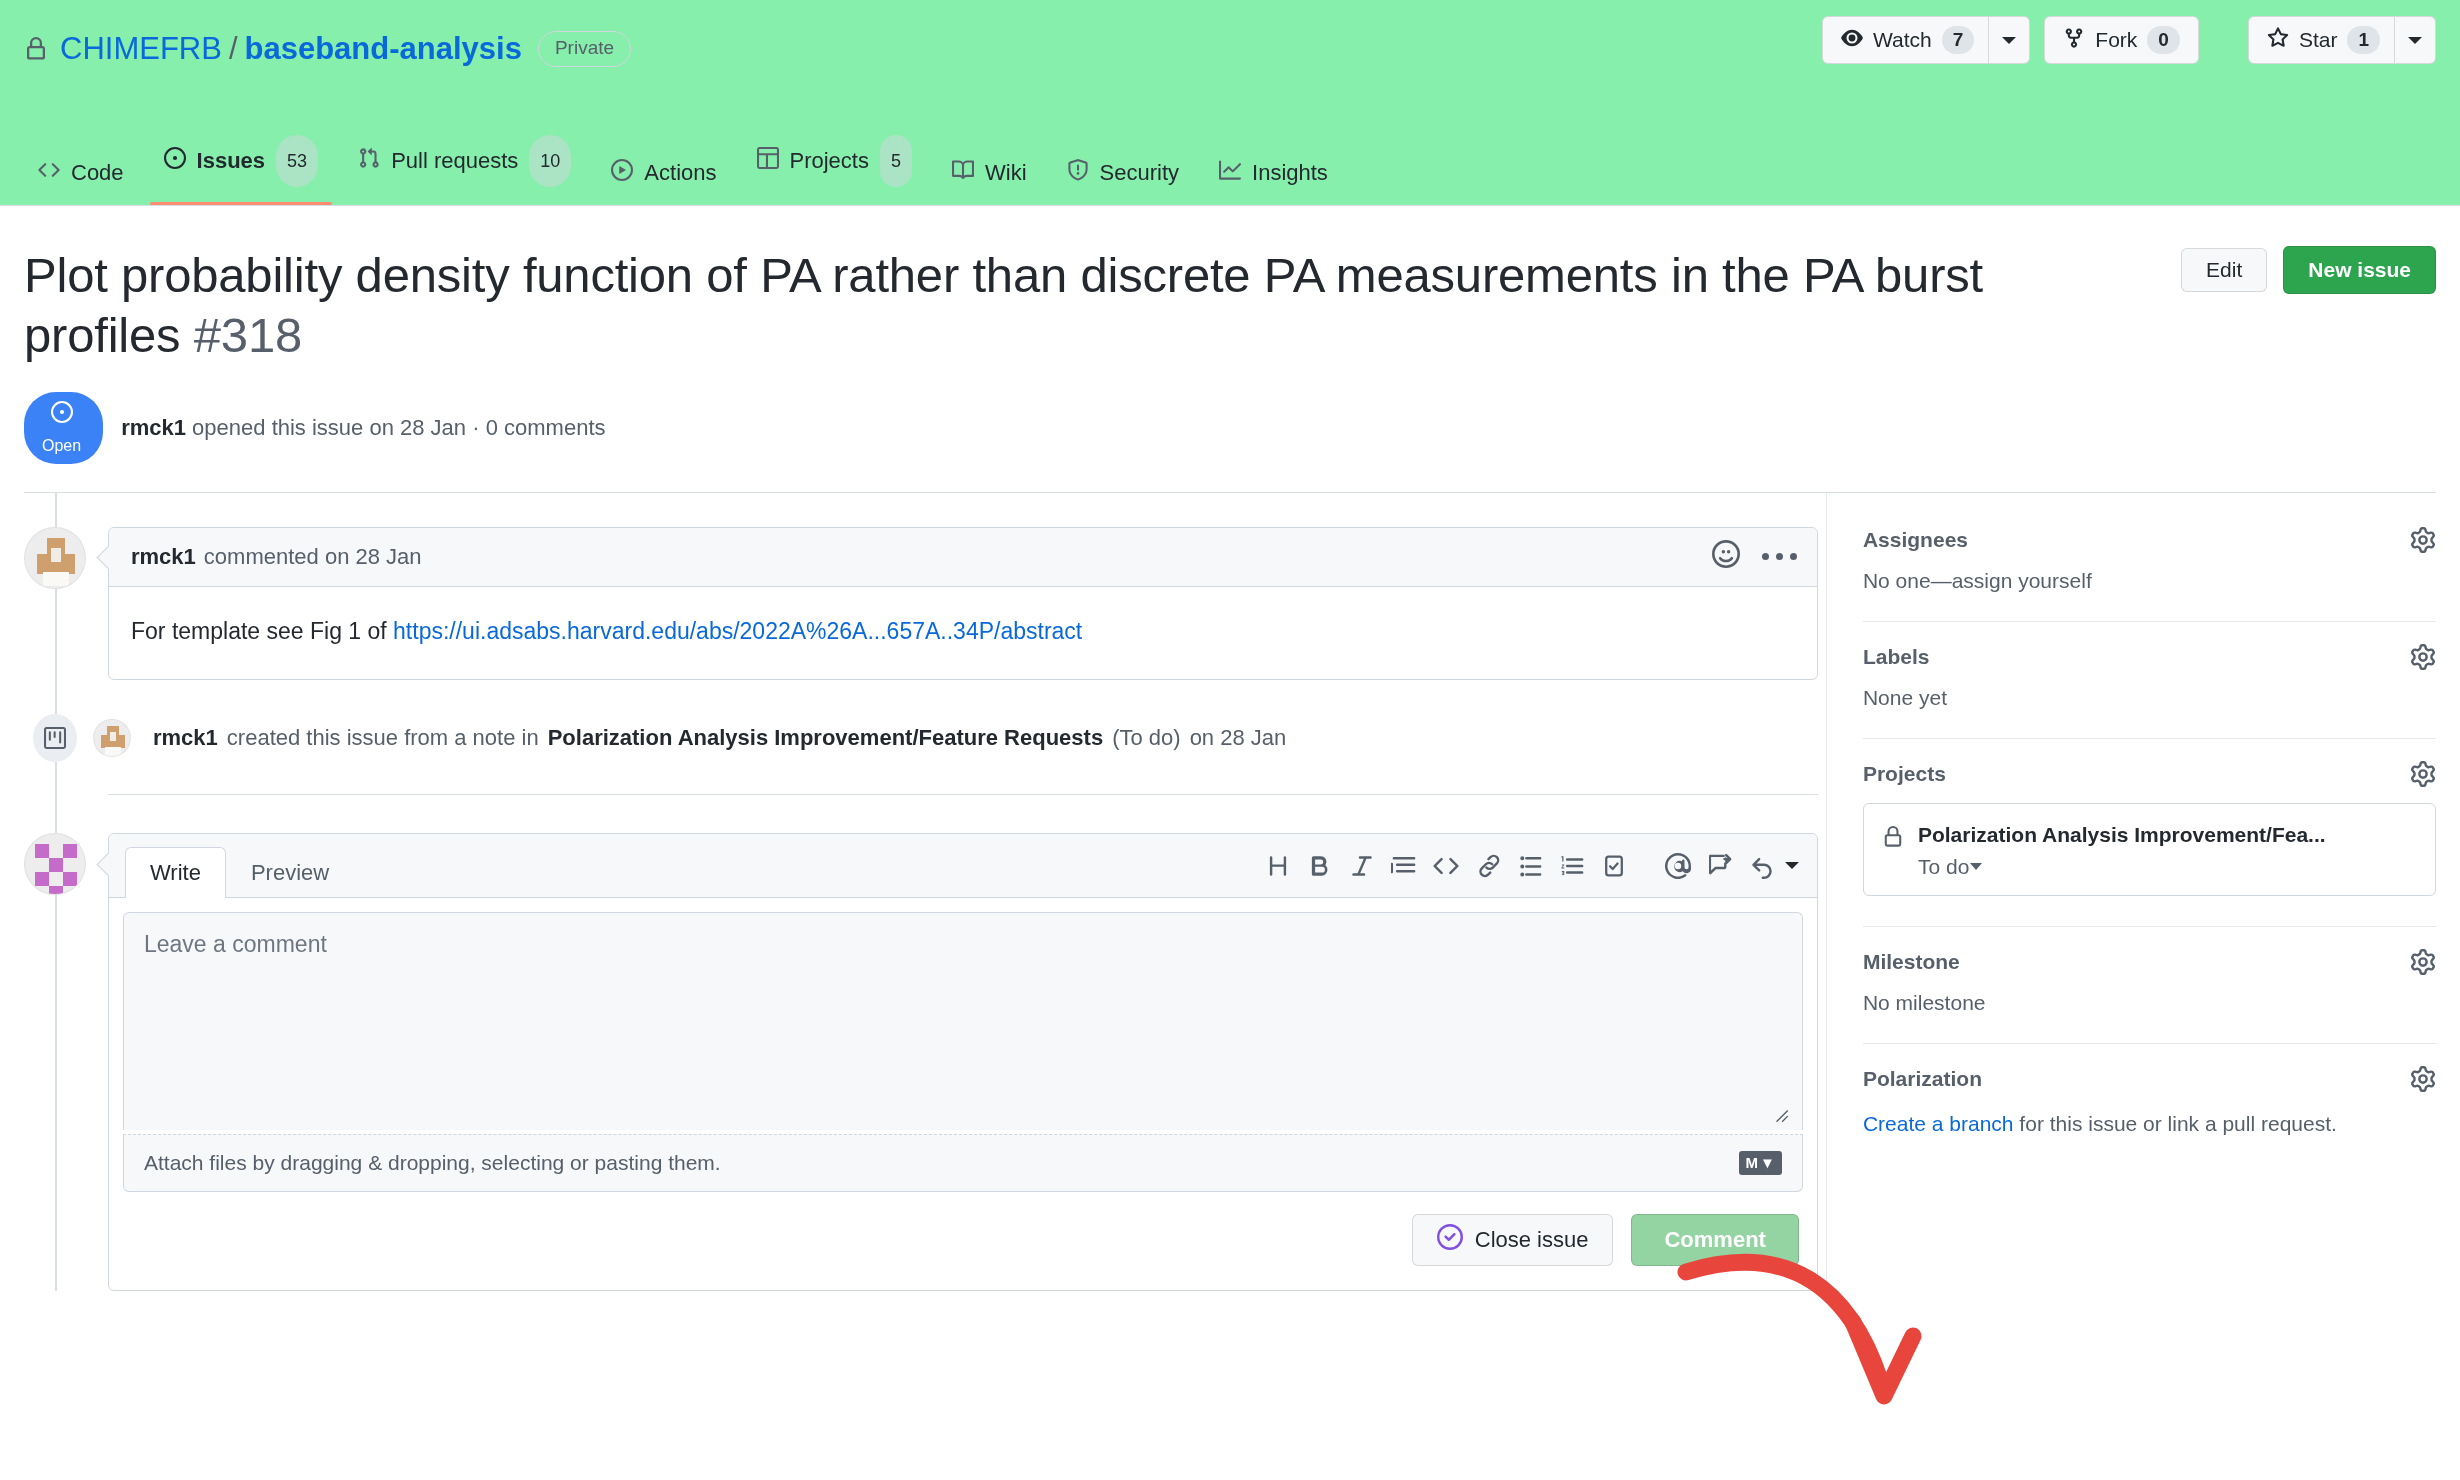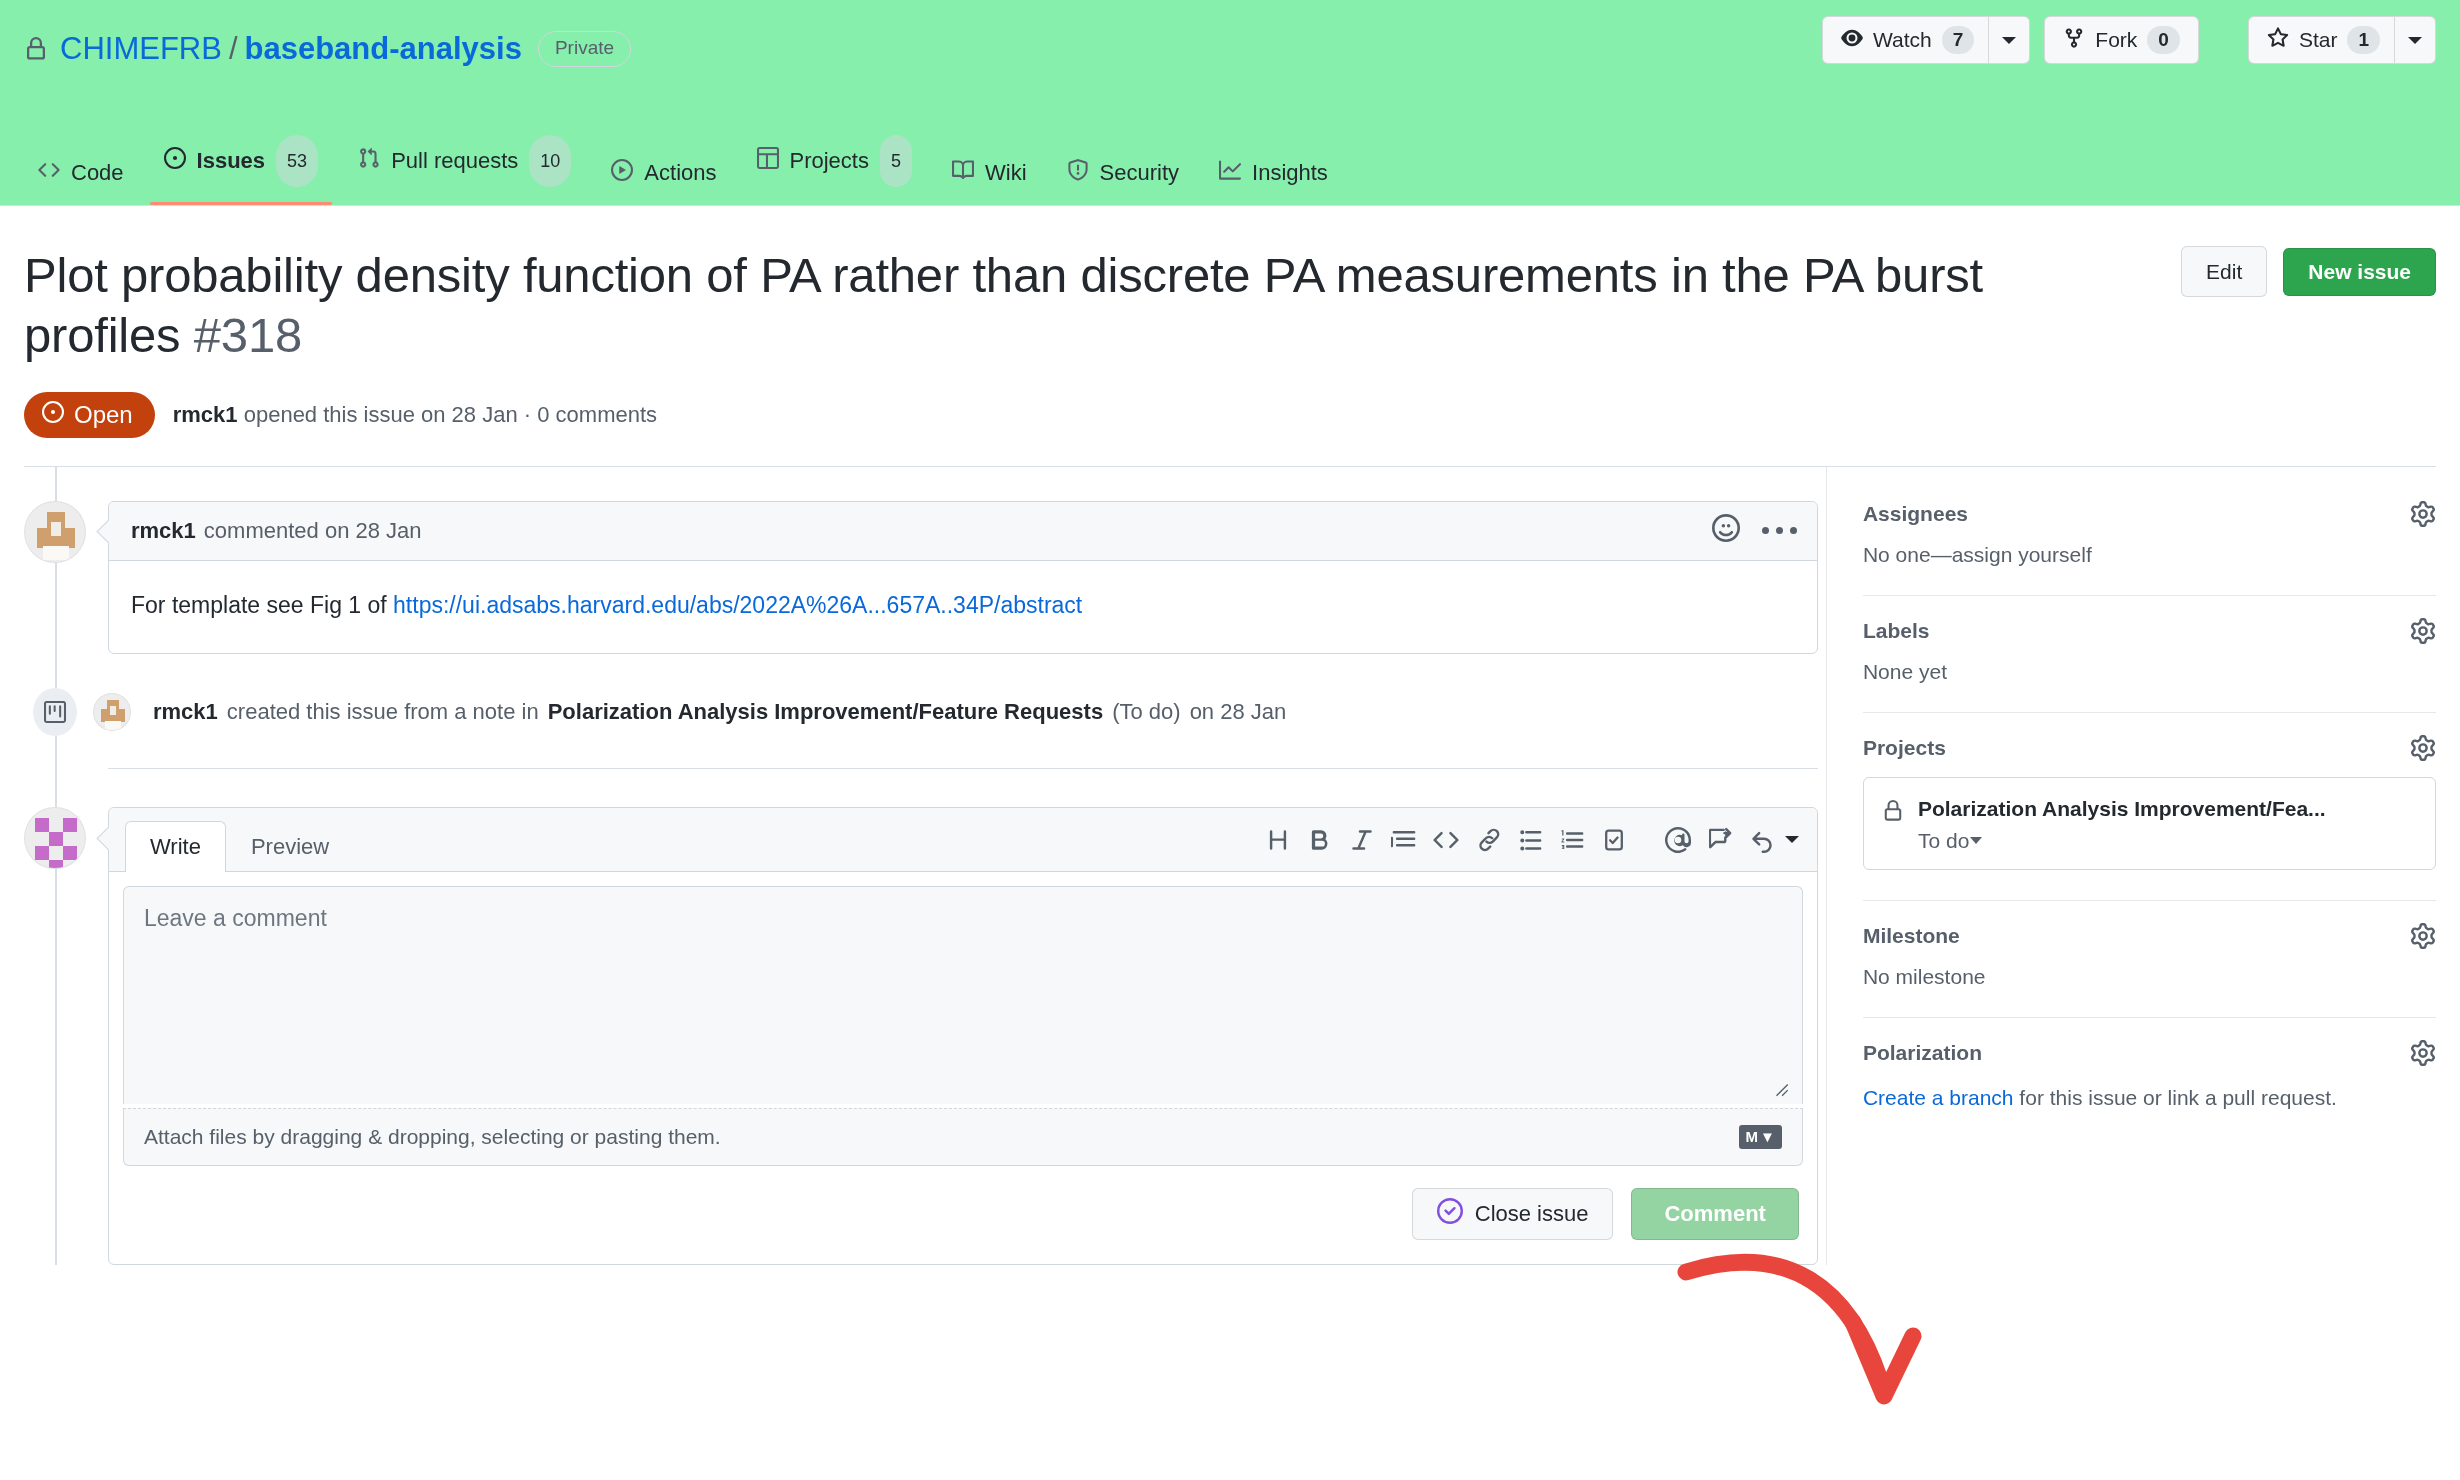--- a/index.html
+++ b/index.html
@@ -131,21 +131,21 @@
   .issue-number { color: #57606a; font-weight: 300; }
   .title-actions {
     position: absolute;
     right: 24px; top: 40px;
     display: flex; gap: 16px; align-items: center;
   }
   .btn-edit {
     background: #f6f8fa;
     border: 1px solid rgba(31,35,40,0.15);
     border-radius: 6px;
-    height: 51px;
+    height: 44px;
     padding: 0 24px;
     font-size: 21px;
     color: #24292f;
     cursor: pointer;
   }
   .btn-new-issue {
     background: #2da44e;
     border: 1px solid rgba(31,35,40,0.15);
     border-radius: 6px;
     height: 48px;
@@ -157,26 +157,27 @@
   }
 
   .issue-meta {
     display: flex; align-items: center; gap: 18px;
     padding: 26px 24px 0;
     font-size: 22px;
     color: #57606a;
   }
   .state-badge {
     display: flex; align-items: center; gap: 10px;
-    background: #c2410c;
+    background: #3b82f6;
     color: #ffffff;
     border-radius: 2em;
     padding: 9px 22px 9px 18px;
-    font-size: 24px;
+    font-size: 16px;
     font-weight: 500;
+    flex-direction: column;
   }
   .meta-author { color: #24292f; font-weight: 600; }
 
   .head-divider {
     margin: 28px 24px 0;
     border: none;
     border-top: 1px solid #d8dee4;
   }
 
   

